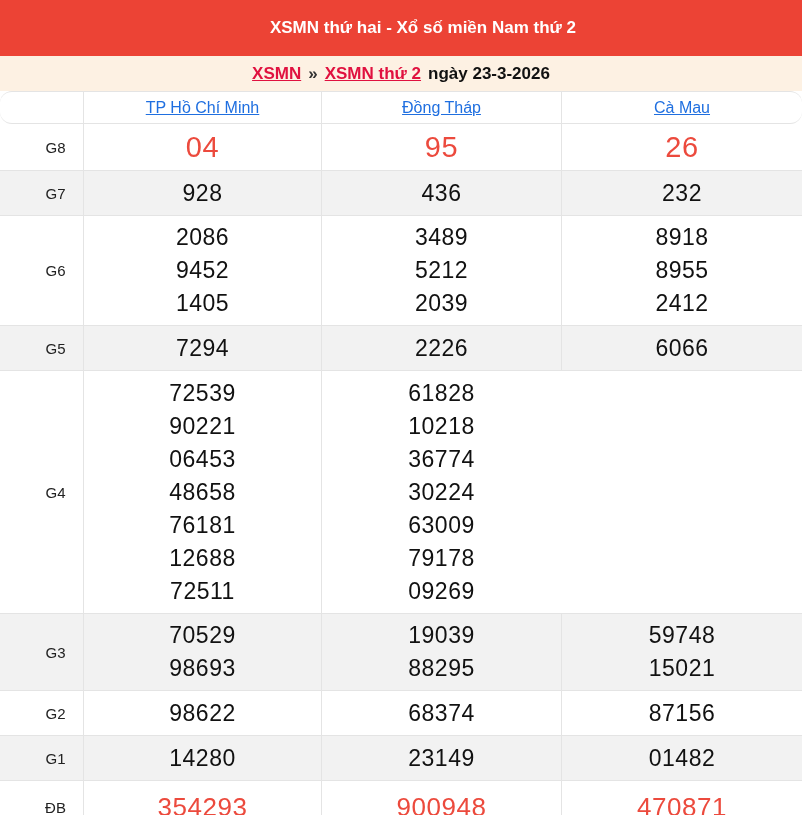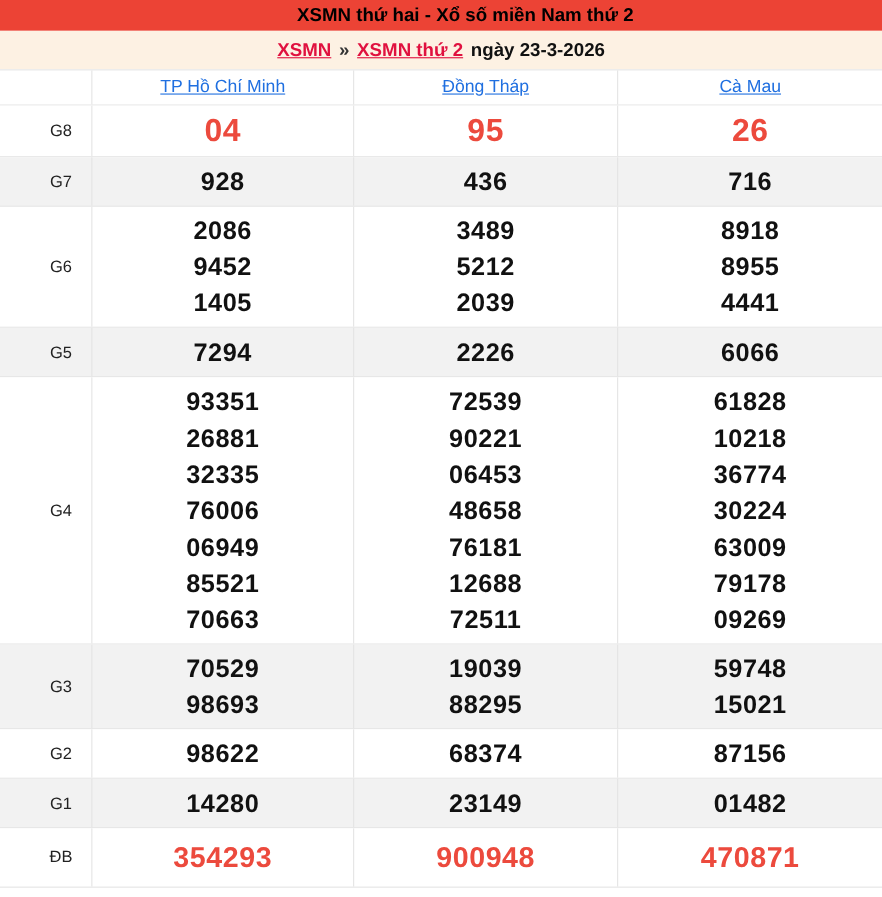--- a/index.html
+++ b/index.html
@@ -14,21 +14,21 @@
   }
   *{box-sizing:border-box;}
   html,body{margin:0;padding:0;}
   body{
     width:802px;height:815px;overflow:hidden;background:#fff;
     font-family:"Liberation Sans","DejaVu Sans",sans-serif;
     color:var(--ink);
   }
   
   .title-bar{
-    height:28px;background:var(--red-bar);color:#000000;
+    height:56px;background:var(--red-bar);color:#ffffff;
     display:flex;align-items:center;justify-content:center;
     font-size:17px;font-weight:bold;padding-left:44px;
   }
   
   .breadcrumb-bar{
     height:35px;background:var(--cream);
     display:flex;align-items:center;justify-content:center;
     font-size:17px;font-weight:bold;color:var(--ink);
   }
   .breadcrumb-bar a{
@@ -38,38 +38,38 @@
   .crumb-date{margin-left:7px;text-align:center;}
   
   .grid-row{
     display:grid;
     grid-template-columns:83px 238px 240px 241px;
     border-bottom:1px solid var(--border);
     background:#fff;
   }
   .grid-row > div + div{border-left:1px solid var(--border);}
   .grid-row.shade{background:var(--stripe);}
-  .header-row{border-top:1px solid var(--border);min-height:33px;}
+  .header-row{border-top:1px solid var(--border);min-height:33px;border-radius:12px;}
   .header-cell{
     display:flex;align-items:center;justify-content:center;
     font-size:16px;
   }
   .header-cell a{
     color:var(--link-blue);text-decoration:underline;cursor:pointer;
   }
   .label-cell{
     display:flex;align-items:center;justify-content:center;
     font-size:15px;color:#222;padding-left:28px;
   }
   .num-cell{
     display:flex;flex-direction:column;align-items:center;justify-content:center;
     padding:5px 0;
   }
   .num{
-    font-weight:bold;font-size:23px;line-height:33px;color:var(--ink);
+    font-weight:normal;font-size:23px;line-height:33px;color:var(--ink);
     letter-spacing:0.5px;
   }
   .lines-1{min-height:45px;}
   .lines-2{min-height:74px;}
   .lines-3{min-height:109px;}
   .lines-7{min-height:243px;}
   .row-idx-0{min-height:47px;}
   .row-idx-8{min-height:54px;}
   .highlight .num{color:var(--num-red);}
   .row-idx-0 .num{font-size:29px;}
@@ -115,64 +115,55 @@
       </div>
       <div class="grid-row body-row lines-1 row-idx-1 shade">
         <div class="label-cell">G7</div>
         <div class="num-cell">
           <div class="num">928</div>
         </div>
         <div class="num-cell">
           <div class="num">436</div>
         </div>
         <div class="num-cell">
-          <div class="num">716</div>
+          <div class="num">232</div>
         </div>
       </div>
       <div class="grid-row body-row lines-3 row-idx-2">
         <div class="label-cell">G6</div>
         <div class="num-cell">
           <div class="num">2086</div>
           <div class="num">9452</div>
           <div class="num">1405</div>
         </div>
         <div class="num-cell">
           <div class="num">3489</div>
           <div class="num">5212</div>
           <div class="num">2039</div>
         </div>
         <div class="num-cell">
           <div class="num">8918</div>
           <div class="num">8955</div>
-          <div class="num">4441</div>
+          <div class="num">2412</div>
         </div>
       </div>
       <div class="grid-row body-row lines-1 row-idx-3 shade">
         <div class="label-cell">G5</div>
         <div class="num-cell">
           <div class="num">7294</div>
         </div>
         <div class="num-cell">
           <div class="num">2226</div>
         </div>
         <div class="num-cell">
           <div class="num">6066</div>
         </div>
       </div>
       <div class="grid-row body-row lines-7 row-idx-4">
         <div class="label-cell">G4</div>
-        <div class="num-cell">
-          <div class="num">93351</div>
-          <div class="num">26881</div>
-          <div class="num">32335</div>
-          <div class="num">76006</div>
-          <div class="num">06949</div>
-          <div class="num">85521</div>
-          <div class="num">70663</div>
-        </div>
         <div class="num-cell">
           <div class="num">72539</div>
           <div class="num">90221</div>
           <div class="num">06453</div>
           <div class="num">48658</div>
           <div class="num">76181</div>
           <div class="num">12688</div>
           <div class="num">72511</div>
         </div>
         <div class="num-cell">

